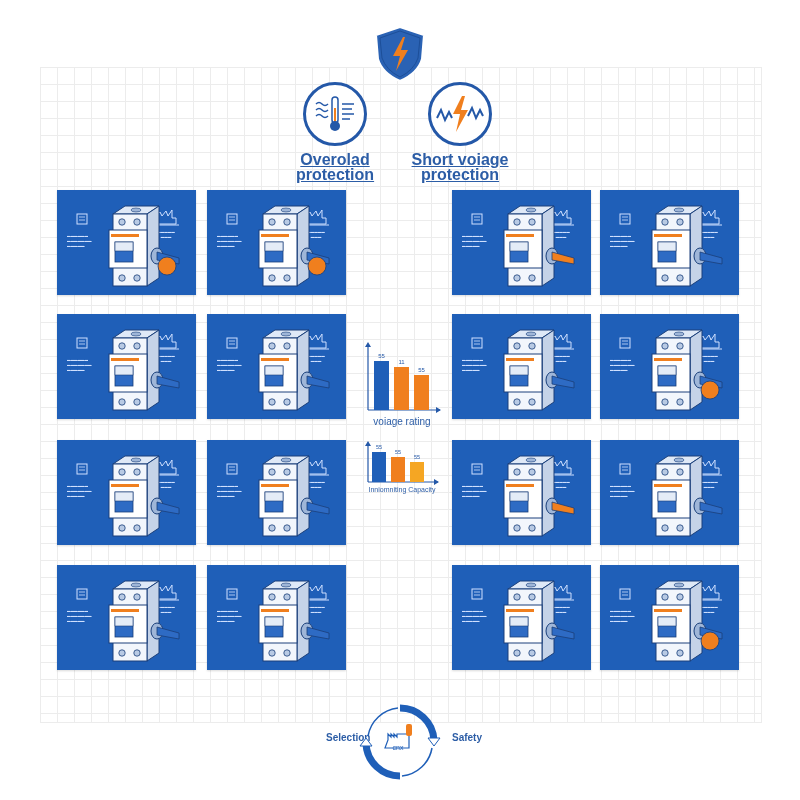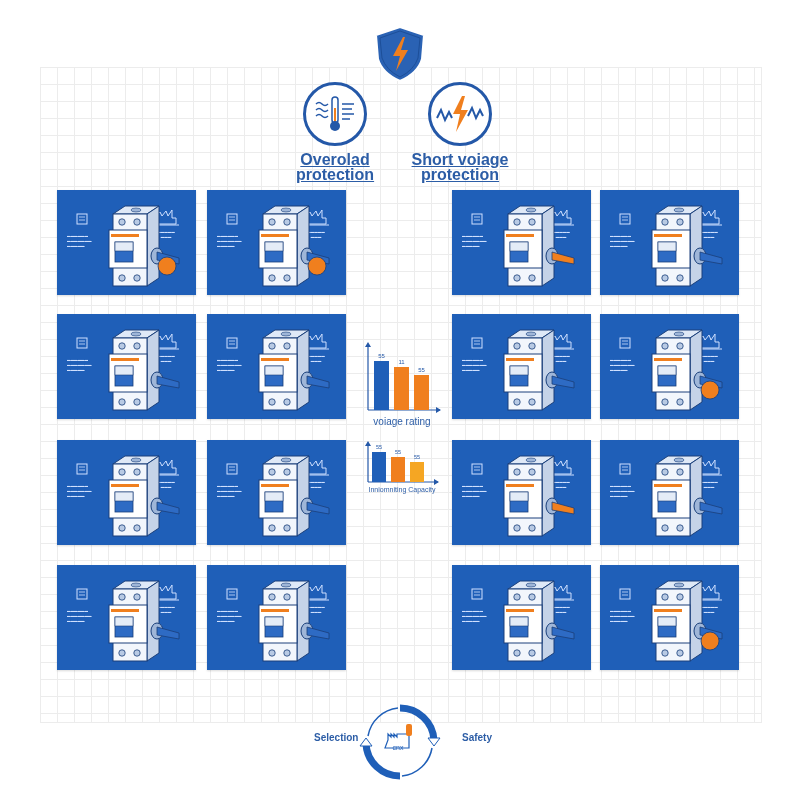--- a/index.html
+++ b/index.html
@@ -28,21 +28,21 @@
     }
     .card .ico-l { position: absolute; left: 18px; top: 22px; width: 14px; height: 14px; }
     .card .ico-r { position: absolute; right: 16px; top: 18px; width: 26px; height: 18px; }
     .card .txt-l { position: absolute; left: 10px; top: 44px; width: 44px; color: #cfe0ff; font-size: 3.5px; line-height: 5px; }
     .card .txt-r { position: absolute; right: 12px; top: 40px; width: 36px; color: #cfe0ff; font-size: 3.5px; line-height: 5px; text-align: center; }
     .card .breaker { position: absolute; left: 38px; top: 10px; width: 88px; height: 92px; }
     .chart { position: absolute; width: 80px; }
     .chart svg { display: block; }
     .chart .cap { color: #2c5da6; font-size: 10px; text-align: center; margin-top: 1px; }
     .cycle { position: absolute; left: 358px; top: 700px; width: 84px; height: 84px; }
-    .cyc-label { position: absolute; color: #2c5da6; font-size: 10px; font-weight: bold; }
+    .cyc-label { position: absolute; color: #2c5da6; font-size: 10px; font-weight: bold; margin-left: 12px; }
   </style>
 </head>
 <body>
 
 <div class="grid"></div>
 
 <svg class="shield" viewBox="0 0 56 58">
   <path d="M28 2 L52 10 L50 34 Q46 48 28 56 Q10 48 6 34 L4 10 Z" fill="#2a62b4" stroke="#fff" stroke-width="2"></path>
   <path d="M28 6 L48 13 L46 33 Q42 45 28 52 Q14 45 10 33 L8 13 Z" fill="#2a62b4" stroke="#1d4f99" stroke-width="1"></path>
   <path d="M31 12 L21 31 L28 31 L24 46 L36 25 L29 25 L33 12 Z" fill="#f07f1e"></path>
@@ -104,21 +104,21 @@
     <rect x="29" y="17" width="14" height="25" fill="#f07f1e"></rect>
     <rect x="48" y="22" width="14" height="20" fill="#f5a623"></rect>
     <text x="17" y="9" font-size="5.5" fill="#2458a8" text-anchor="middle" font-family="Liberation Sans, sans-serif">55</text>
     <text x="36" y="14" font-size="5.5" fill="#2458a8" text-anchor="middle" font-family="Liberation Sans, sans-serif">55</text>
     <text x="55" y="19" font-size="5.5" fill="#2458a8" text-anchor="middle" font-family="Liberation Sans, sans-serif">55</text>
   </svg>
   <div class="cap" style="font-size:7px;">Inniomniting Capacity</div>
 </div>
 
 <div class="cyc-label" style="left:314px; top:732px;">Selection</div>
-<div class="cyc-label" style="left:462px; top:732px;">Safety</div>
+<div class="cyc-label" style="left:440px; top:732px;">Safety</div>
 <svg class="cycle" viewBox="0 0 84 84">
   <path d="M42 8 A34 34 0 0 1 76 40" stroke="#1f5fb8" stroke-width="7" fill="none"></path>
   <path d="M70 38 L76 46 L82 38 Z" fill="#fff" stroke="#1f5fb8" stroke-width="1"></path>
   <path d="M42 76 A34 34 0 0 1 8 44" stroke="#1f5fb8" stroke-width="7" fill="none"></path>
   <path d="M14 46 L8 38 L2 46 Z" fill="#fff" stroke="#1f5fb8" stroke-width="1"></path>
   <path d="M10 36 A34 34 0 0 1 40 8" stroke="#1f5fb8" stroke-width="1.5" fill="none"></path>
   <path d="M74 48 A34 34 0 0 1 44 76" stroke="#1f5fb8" stroke-width="1.5" fill="none"></path>
   <g>
     <path d="M30 40 v-6 l3 3 v-3 l3 3 v-3 l3 3 v-3 h12 v14 h-24 Z" fill="#fff" stroke="#1f5fb8" stroke-width="1.2"></path>
     <rect x="48" y="24" width="6" height="12" rx="2" fill="#f07f1e"></rect>

